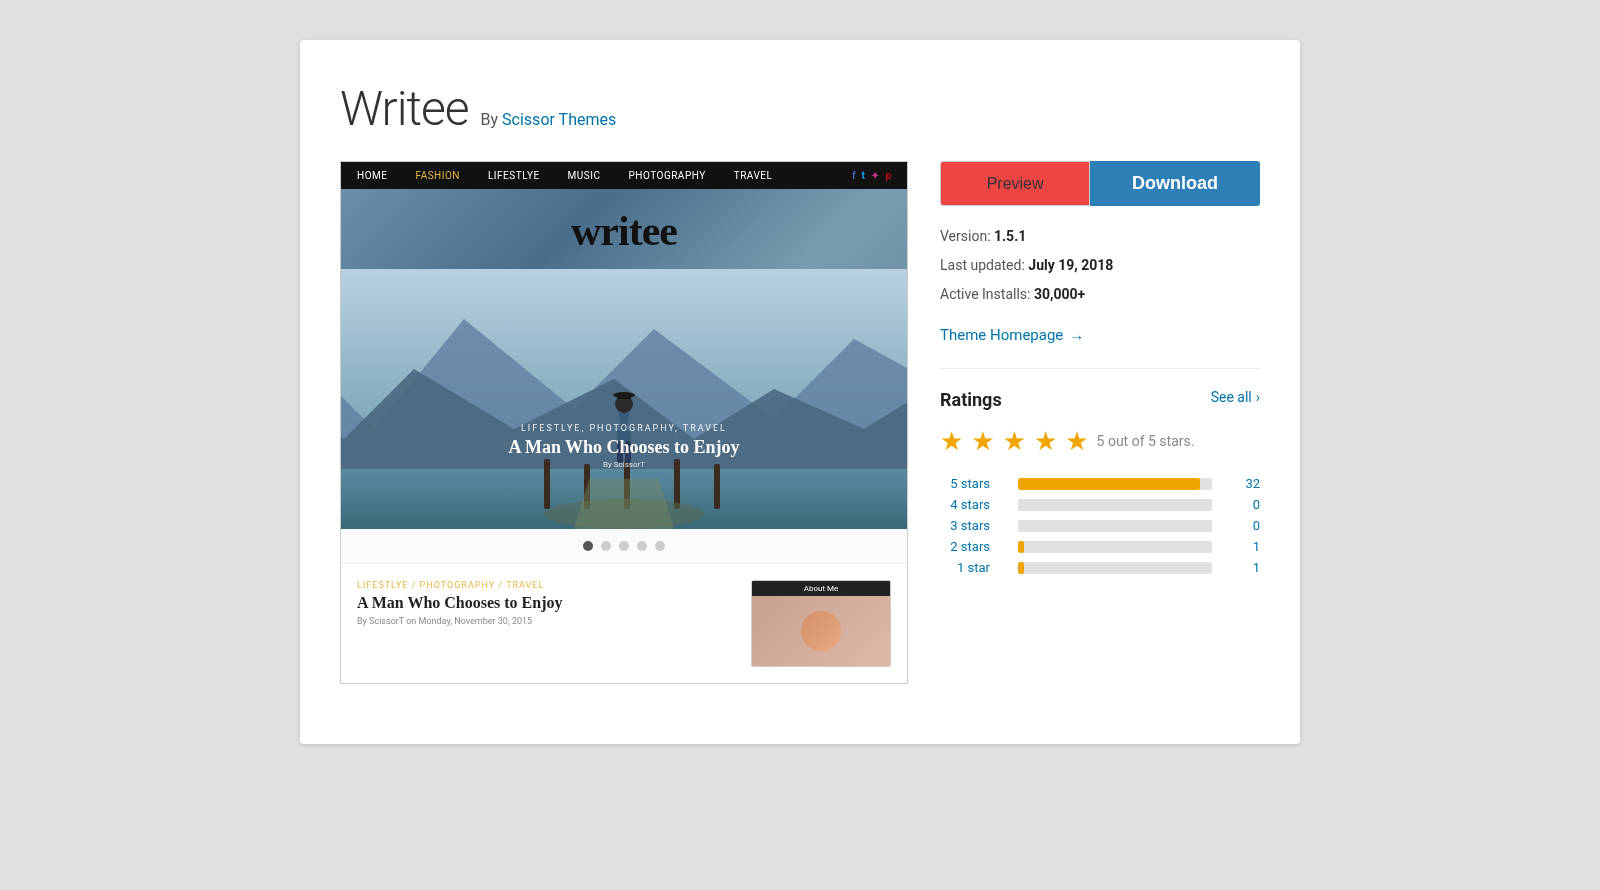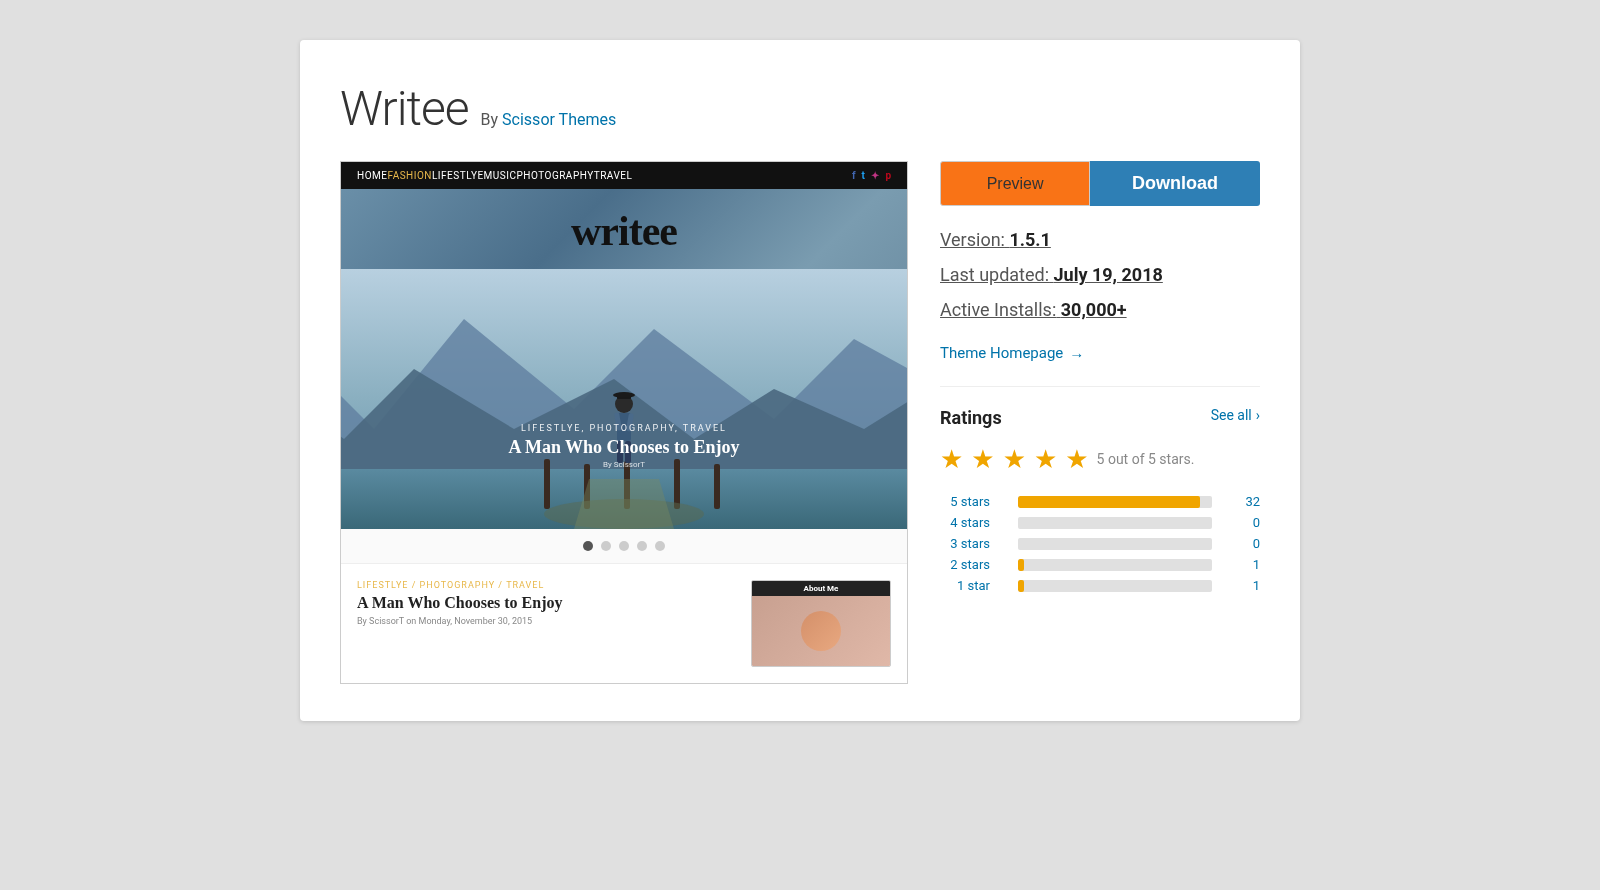--- a/index.html
+++ b/index.html
@@ -10,21 +10,21 @@
       justify-content: center;
       align-items: flex-start;
       min-height: 890px;
       padding: 40px 20px;
     }
     .card {
       background: #fff;
       border-radius: 4px;
       box-shadow: 0 1px 4px rgba(0,0,0,0.15);
       width: 1000px;
-      padding: 40px 40px 37px 40px;
+      padding: 40px 40px 60px 40px;
       display: flex;
       flex-direction: column;
     }
     .theme-title {
       display: flex;
       align-items: baseline;
       gap: 12px;
       margin-bottom: 24px;
     }
     .theme-title h1 {
@@ -58,21 +58,21 @@
     
     .mock-nav {
       background: #111;
       padding: 8px 16px;
       display: flex;
       align-items: center;
       justify-content: space-between;
     }
     .mock-nav-links {
       display: flex;
-      gap: 0;
+      gap: 28px;
     }
     .mock-nav-links span {
       color: #fff;
       font-size: 10px;
       letter-spacing: 0.5px;
       cursor: pointer;
     }
     .mock-nav-links span.highlight {
       color: #e8b84b;
     }
@@ -179,21 +179,20 @@
     }
     .mock-post .mock-byline {
       font-size: 9px;
       color: #888;
     }
     .mock-sidebar-card {
       width: 140px;
       border: 1px solid #ccc;
       border-radius: 2px;
       overflow: hidden;
-      font-weight: bold;
     }
     .mock-sidebar-label {
       background: #222;
       color: #fff;
       font-size: 8px;
       text-align: center;
       padding: 3px;
     }
     .mock-avatar {
       height: 70px;
@@ -216,21 +215,21 @@
     }
     .action-buttons {
       display: flex;
       gap: 0;
       margin-bottom: 20px;
     }
     .btn-preview {
       flex: 1;
       padding: 12px 20px;
       border: 1px solid #ccc;
-      background: #f97316;
+      background: #ef4444;
       color: #333;
       font-size: 16px;
       font-weight: 500;
       cursor: pointer;
       border-radius: 3px 0 0 3px;
     }
     .btn-download {
       flex: 1.2;
       padding: 12px 20px;
       border: none;
@@ -238,25 +237,24 @@
       color: #fff;
       font-size: 18px;
       font-weight: 700;
       cursor: pointer;
       border-radius: 0 3px 3px 0;
     }
     .meta-info {
       margin-bottom: 20px;
     }
     .meta-row {
-      font-size: 18px;
+      font-size: 14px;
       color: #555;
       margin-bottom: 8px;
       line-height: 1.5;
-      text-decoration: underline;
     }
     .meta-row strong {
       color: #222;
       font-weight: 700;
     }
     .theme-homepage-link {
       display: inline-flex;
       align-items: center;
       gap: 6px;
       color: #0073aa;

